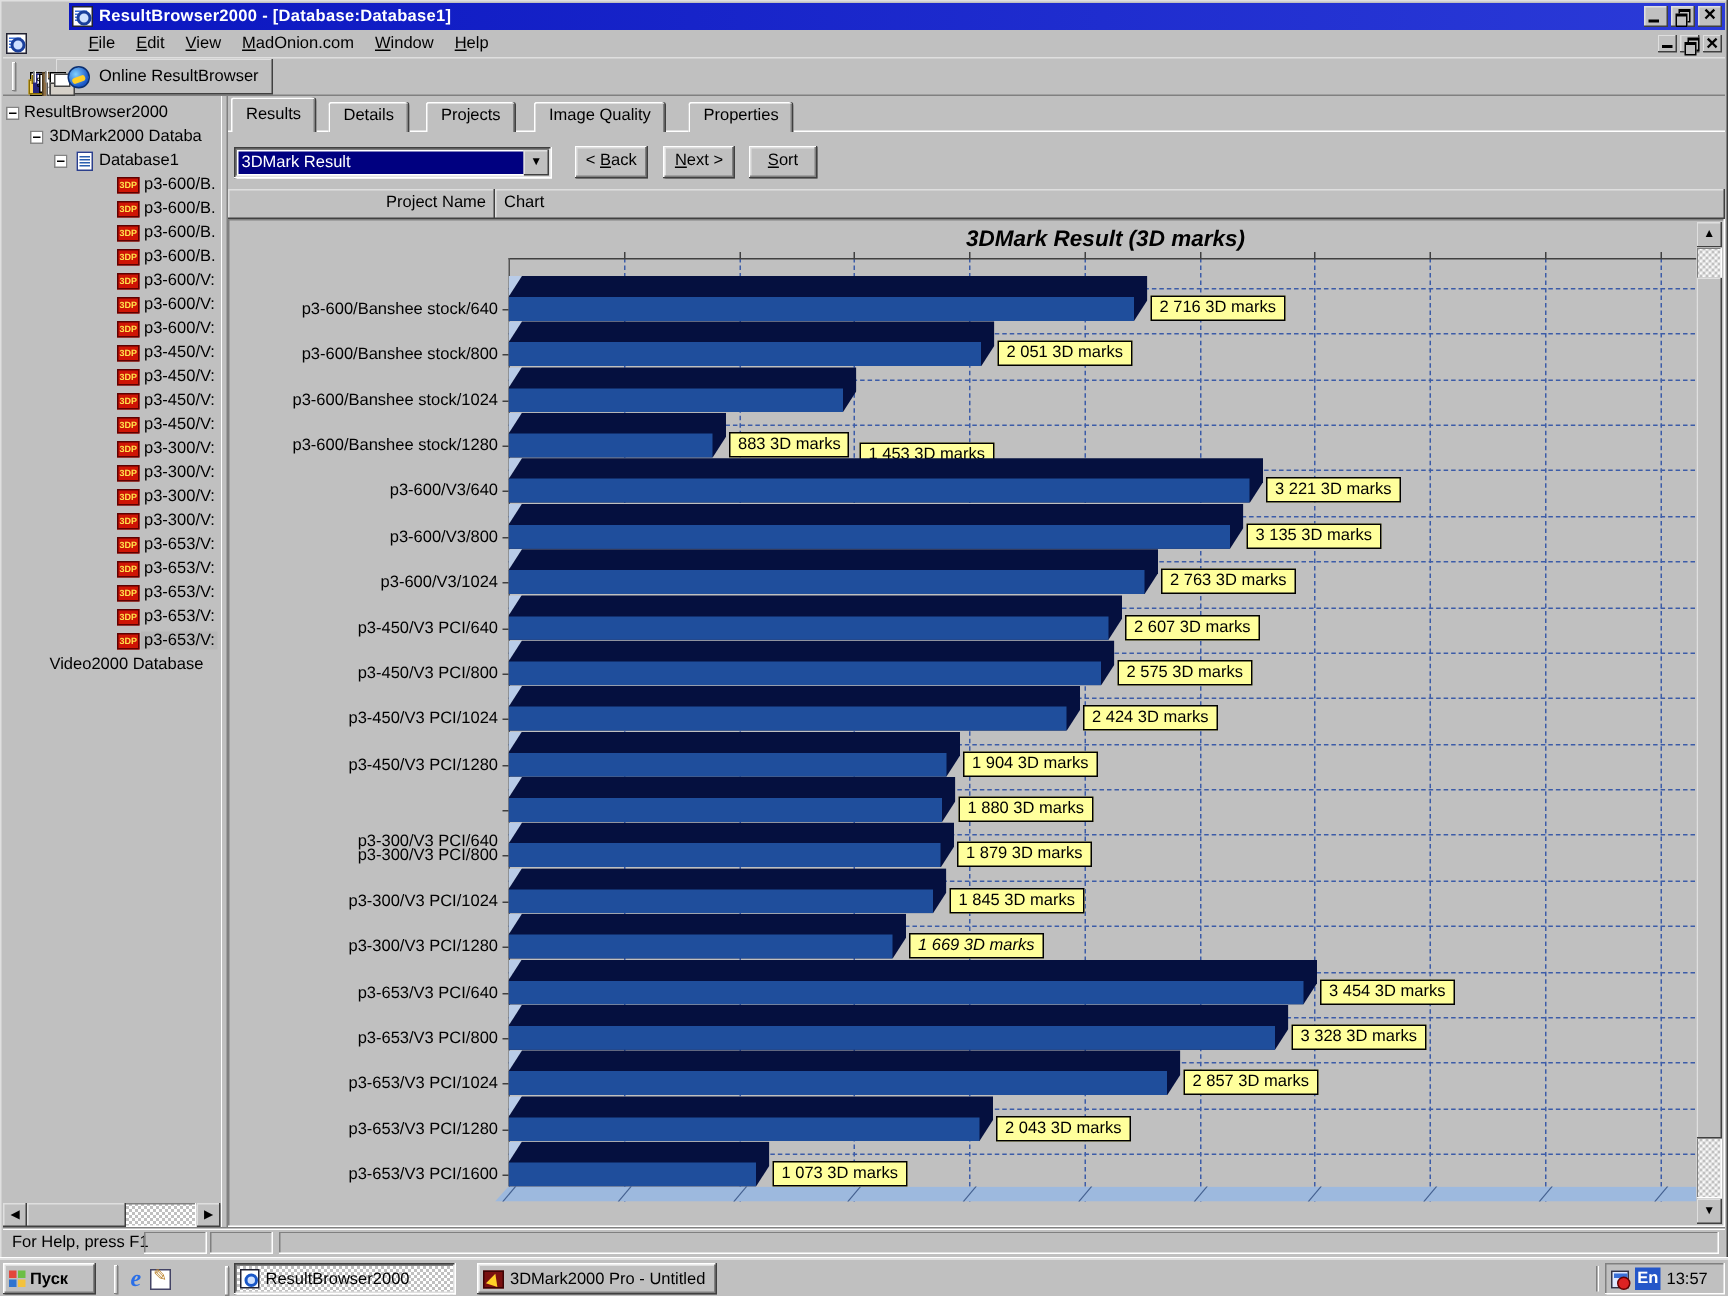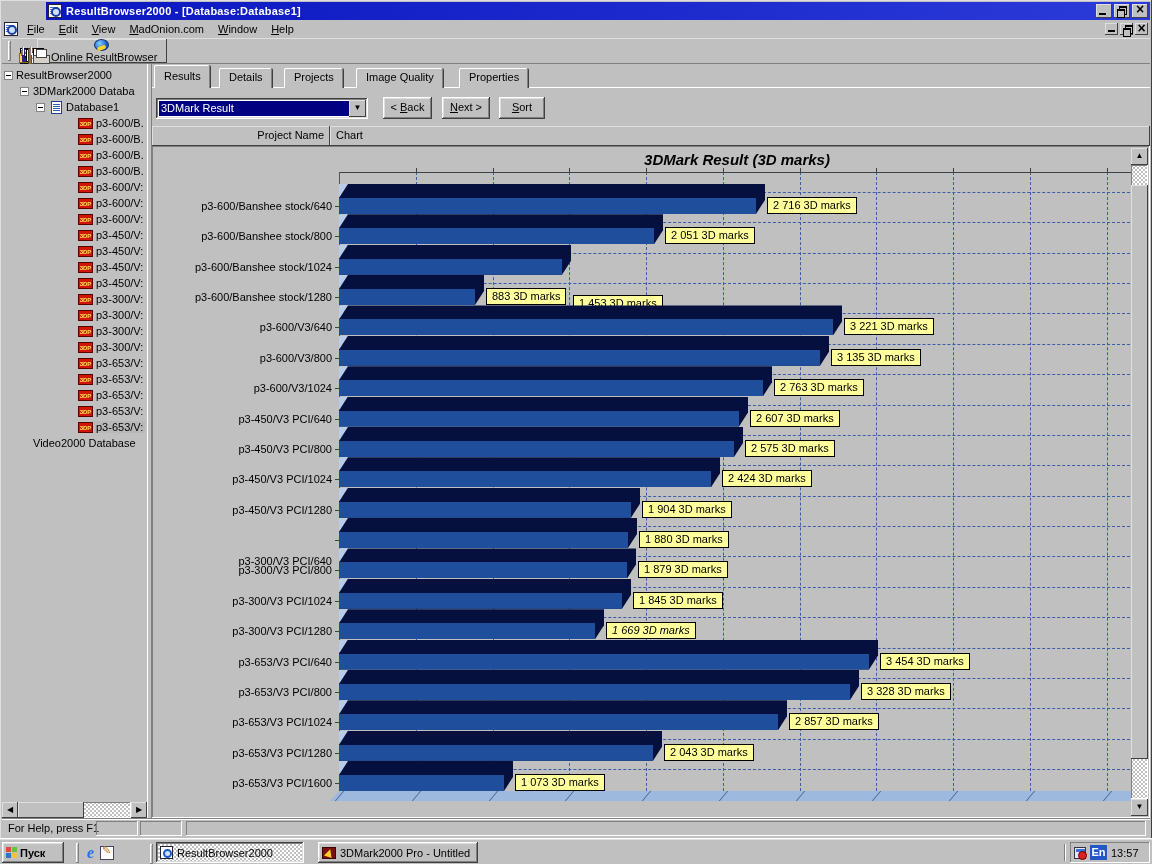--- a/index.html
+++ b/index.html
@@ -1,20 +1,20 @@
 <!DOCTYPE html>
 <html><head>
 <meta charset="utf-8">
 <style>
   * { margin:0; padding:0; box-sizing:border-box; }
   html,body { width:1152px; height:864px; overflow:hidden; }
   body { font-family:"Liberation Sans", sans-serif; font-size:11px; background:#c0c0c0; color:#000; }
 
   .out  { box-shadow: inset -1px -1px #404040, inset 1px 1px #fff, inset -2px -2px #808080, inset 2px 2px #dfdfdf; }
-  .out2 { box-shadow: inset -1px -1px #404040, inset 1px 1px #dfdfdf; flex-direction: column; }
+  .out2 { box-shadow: inset -1px -1px #404040, inset 1px 1px #dfdfdf; }
   .in   { box-shadow: inset -1px -1px #fff, inset 1px 1px #404040, inset -2px -2px #dfdfdf, inset 2px 2px #808080; }
   .in2  { box-shadow: inset -1px -1px #fff, inset 1px 1px #808080; }
   .dither { background-image:
       linear-gradient(45deg,#fff 25%,transparent 25%,transparent 75%,#fff 75%),
       linear-gradient(45deg,#fff 25%,transparent 25%,transparent 75%,#fff 75%);
       background-size:4px 4px; background-position:0 0,2px 2px; background-color:#c0c0c0; }
 
   #window { position:absolute; inset:0; background:#c0c0c0; box-shadow: inset -1px -1px #404040, inset 1px 1px #dfdfdf; }
 
   
@@ -27,21 +27,21 @@
   .g-min::after { content:""; position:absolute; left:3px; bottom:3px; width:7px; height:2px; background:#000; }
   .g-rest::before { content:""; position:absolute; left:5px; top:2px; width:6px; height:6px; border:1px solid #000; border-top-width:2px; background:#c0c0c0; }
   .g-rest::after  { content:""; position:absolute; left:3px; top:5px; width:6px; height:6px; border:1px solid #000; border-top-width:2px; background:#c0c0c0; }
   .g-close::after { content:"×"; position:absolute; left:0; right:0; top:-3px; text-align:center; font-size:14px; font-weight:bold; }
 
   .appicon { width:14px; height:14px; position:relative; background:#fff; border:1px solid #223; }
   .appicon::before { content:""; position:absolute; left:1px; top:2px; width:8px; height:1px; box-shadow:0 0 #355, 0 2px #3a6fd8, 0 4px #3a6fd8, 0 6px #3a6fd8; background:#3a6fd8; }
   .appicon::after { content:""; position:absolute; right:0px; bottom:0px; width:6px; height:6px; border:2px solid #1a3f9c; border-radius:50%; background:#cfe0ff; }
 
   
-  #menubar { position:absolute; left:2px; top:20px; right:2px; height:18px; display:flex; align-items:center; padding:0 2px; }
+  #menubar { position:absolute; left:2px; top:20px; right:2px; height:18px; display:flex; align-items:center; padding:0 2px;gap:32px; }
   .menu-item { display:inline-block; padding:2px 7px 3px 7px; }
   .menu-item::first-letter { text-decoration:underline; }
   #menubar .mdi-icon { margin-right:2px; }
   #menubar .spacer { flex:1; }
 
   
   #toolbar { position:absolute; left:2px; top:38px; right:2px; height:26px; box-shadow:inset 0 1px #dfdfdf, inset 0 -1px #808080; display:flex; align-items:center; padding-left:4px; }
   .grip { width:3px; height:20px; margin:0 2px; box-shadow: inset -1px -1px #808080, inset 1px 1px #fff; }
   .tbtn { width:22px; height:22px; position:relative; margin:0 1px; }
   .tsep { width:8px; height:22px; position:relative; }

